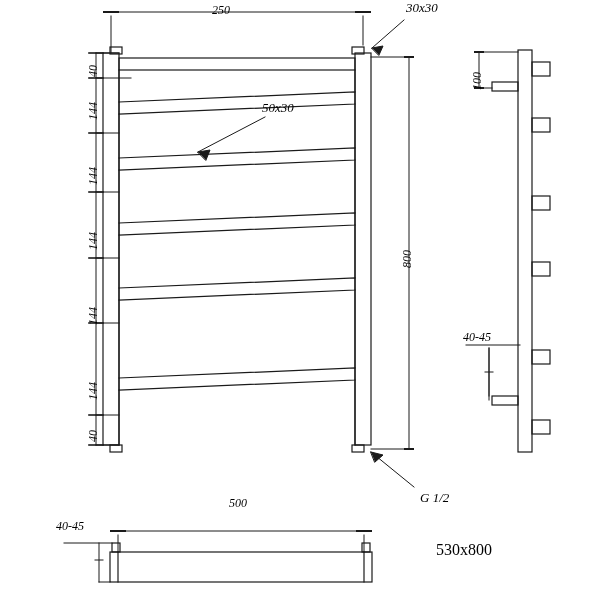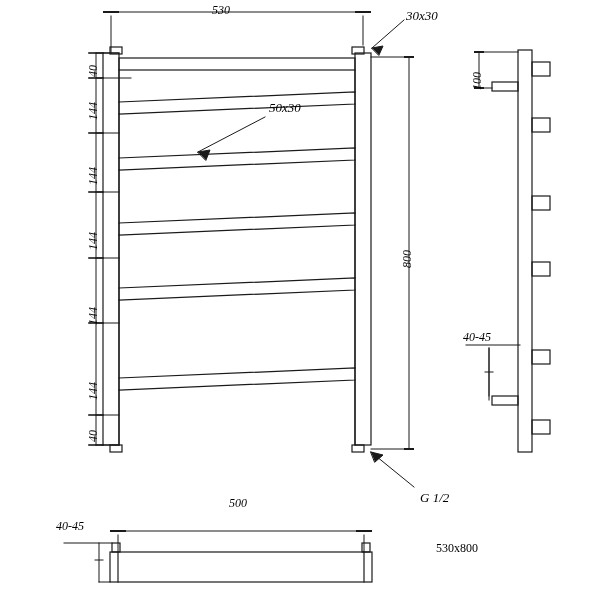--- a/index.html
+++ b/index.html
@@ -25,21 +25,21 @@
   .dim-label, .note-label, .title-label {
     position: absolute;
     font-family: "Liberation Serif", serif;
     font-style: italic;
     color: #000000;
     white-space: nowrap;
   }
   .dim-label { font-size: 12px; }
   .note-label { font-size: 13px; }
   .title-label {
-    font-size: 12px;
+    font-size: 16px;
     font-style: normal;
     font-weight: normal;
   }
   .vert {
     transform-origin: 0 0;
     transform: rotate(-90deg);
   }
 </style>
 </head>
 <body>
@@ -210,23 +210,23 @@
     <g stroke-width="1">
       <path d="M99 543 L99 582"></path>
       <path d="M95 560 L103 560"></path>
       <path d="M64 543 L112 543"></path>
       <path d="M99 582 L110 582"></path>
     </g>
 
   </g>
 </svg>
 
-<div class="dim-label" style="left:212px; top:3px;">530</div>
-<div class="note-label" style="left:406px; top:8px;text-align:right;">30x30</div>
-<div class="note-label" style="left:269px; top:100px;">50x30</div>
+<div class="dim-label" style="left:212px; top:3px;">250</div>
+<div class="note-label" style="left:406px; top:0;text-align:right;">30x30</div>
+<div class="note-label" style="left:262px; top:100px;">50x30</div>
 <div class="note-label" style="left:420px; top:478px;margin-top:12px;">G 1/2</div>
 
 <div class="dim-label vert" style="left:400px; top:268px;">800</div>
 
 <div class="dim-label vert" style="left:86px; top:77px;">40</div>
 <div class="dim-label vert" style="left:86px; top:120px;">144</div>
 <div class="dim-label vert" style="left:86px; top:185px;">144</div>
 <div class="dim-label vert" style="left:86px; top:250px;">144</div>
 <div class="dim-label vert" style="left:86px; top:325px;">144</div>
 <div class="dim-label vert" style="left:86px; top:400px;">144</div>

